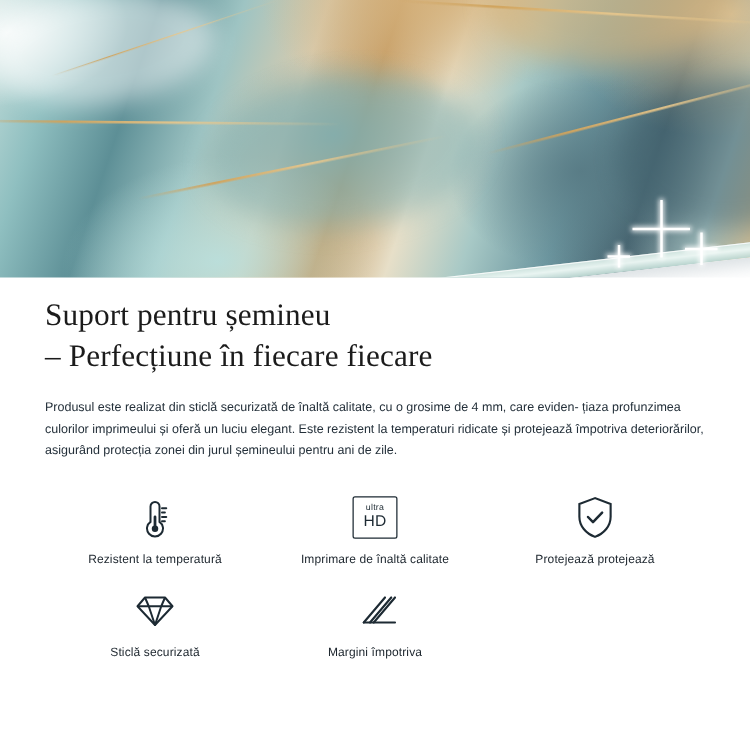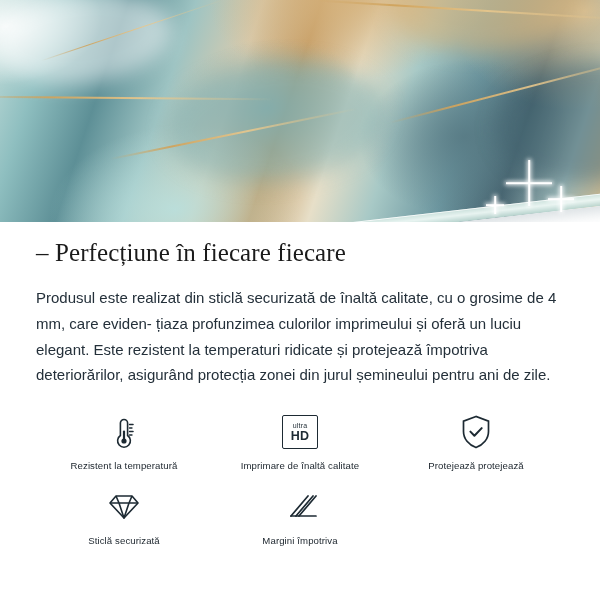--- a/index.html
+++ b/index.html
@@ -144,21 +144,21 @@
     font-family: "Liberation Serif", serif;
     font-size: 25px;
     line-height: 1.32;
     font-weight: 400;
     color: #1b1b1b;
     letter-spacing: 0.1px;
   }
   .headline .line2 { display: block; }
   .paragraph {
     margin: 16px 0 0 0;
-    font-size: 15px;
+    font-size: 10px;
     line-height: 1.72;
     color: #24303a;
     max-width: 530px;
   }
 
   
   .features {
     margin-top: 22px;
     display: grid;
     grid-template-columns: repeat(3, 1fr);
@@ -195,21 +195,21 @@
     justify-content: center;
     line-height: 1;
   }
   .hd-top {
     font-size: 7px;
     letter-spacing: 0.2px;
     margin-bottom: 1px;
   }
   .hd-bottom {
     font-size: 12.5px;
-    font-weight: bold;
+    font-weight: normal;
     letter-spacing: 0.2px;
   }
   svg { display: block; }
 </style>
 </head>
 <body>
 
 <div class="page">
 
   <div class="hero">
@@ -230,20 +230,21 @@
       </div>
       <div class="sparkle sp1"></div>
       <div class="sparkle sp2"></div>
       <div class="sparkle sp3"></div>
     </div>
   </div>
 
   <div class="content">
 
     <h1 class="headline">
+      <span>Suport pentru șemineu</span>
       <span class="line2">– Perfecțiune în fiecare fiecare</span>
     </h1>
 
     <p class="paragraph">Produsul este realizat din sticlă securizată de înaltă calitate, cu o grosime de 4 mm, care eviden- țiaza profunzimea culorilor imprimeului și oferă un luciu elegant. Este rezistent la temperaturi ridicate și protejează împotriva deteriorărilor, asigurând protecția zonei din jurul șemineului pentru ani de zile.</p>
 
     <div class="features">
 
       <div class="feature">
         <div class="feature-icon">
           <svg width="34" height="38" viewBox="0 0 34 38" fill="none" stroke="#1d2a33" stroke-width="1.6">

